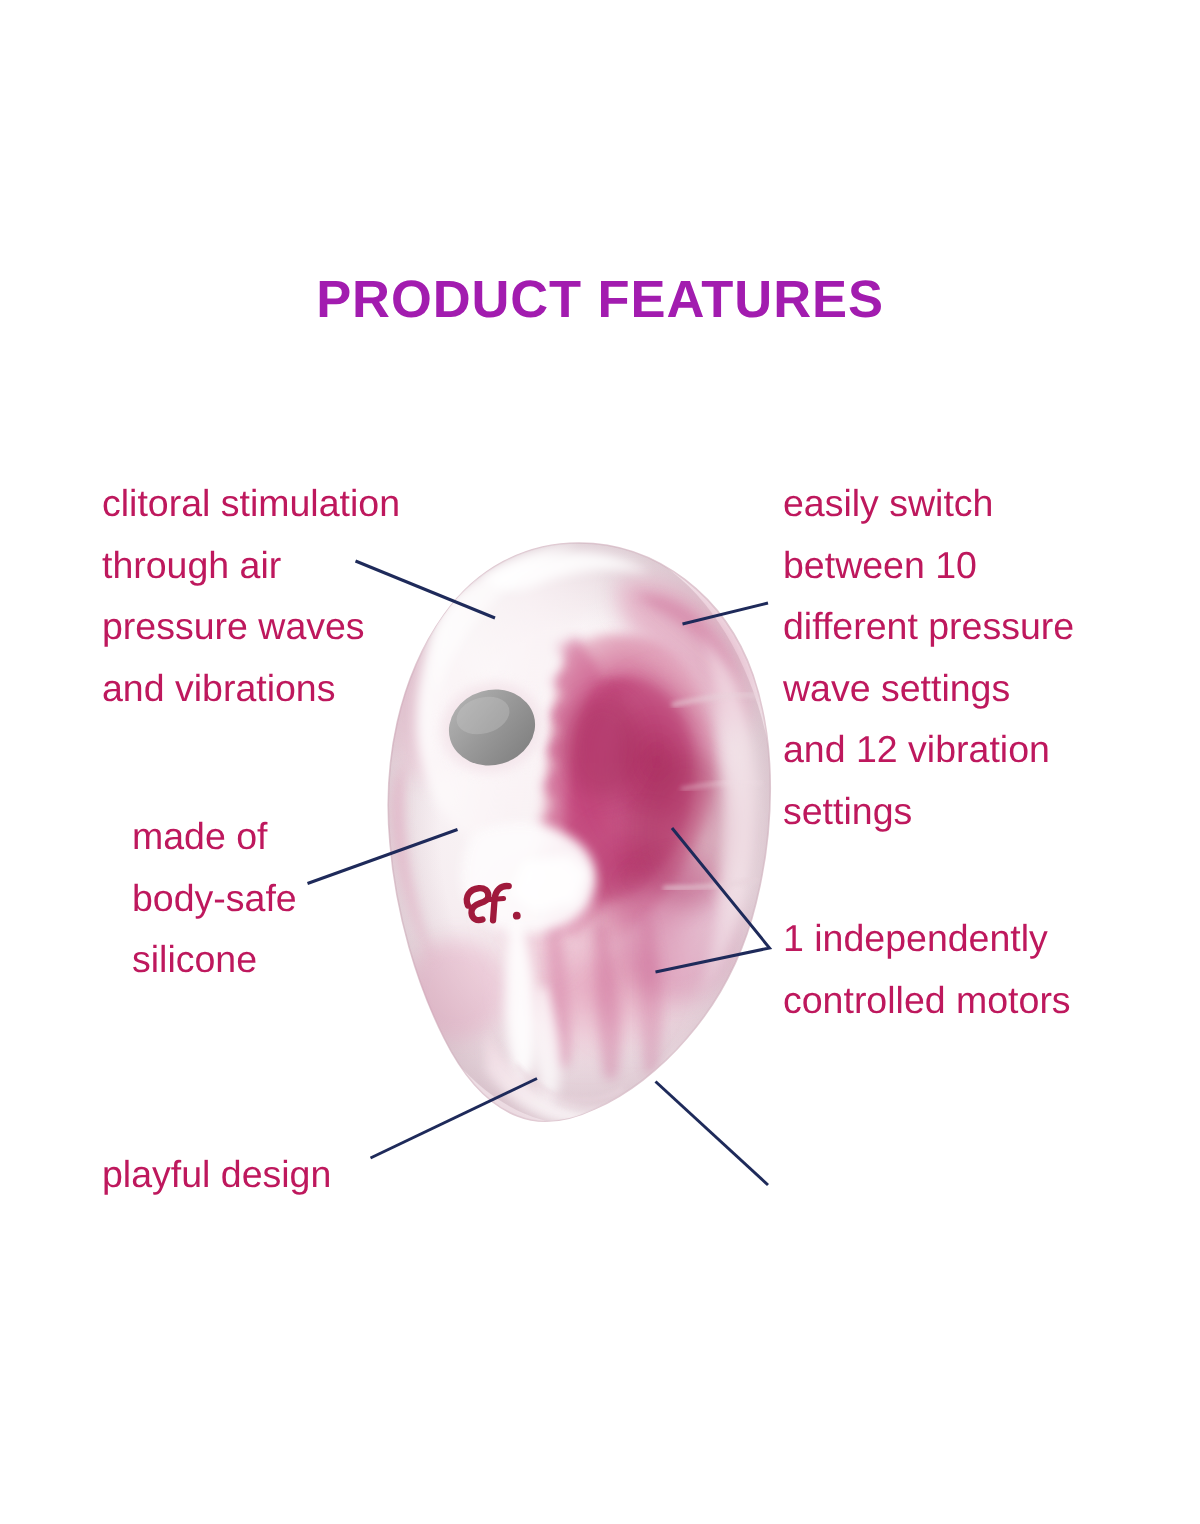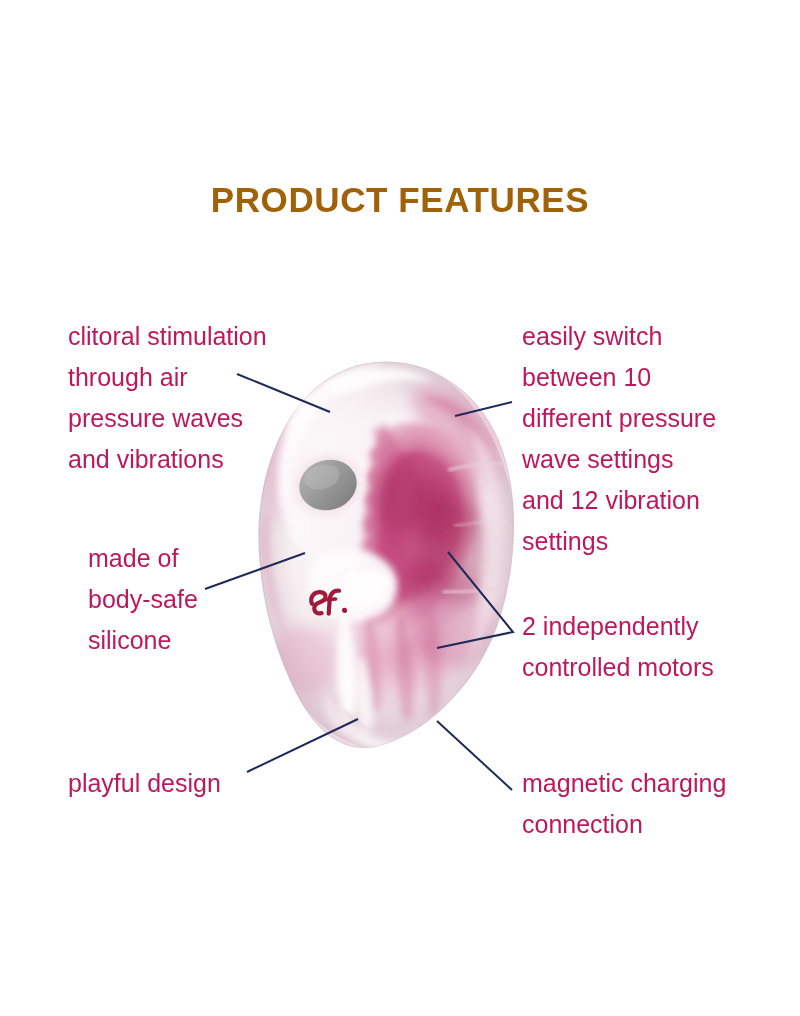--- a/index.html
+++ b/index.html
@@ -23,21 +23,21 @@
   
   #page-title {
     position: absolute;
     left: 0;
     top: 180px;
     width: 800px;
     text-align: center;
     font-size: 35px;
     font-weight: bold;
     letter-spacing: 0.6px;
-    color: #a16207;
+    color: #a21caf;
     font-family: "Liberation Sans", sans-serif;
   }
 
   
   .callout {
     position: absolute;
     color: #be185d;
     font-size: 25px;
     line-height: 41px;
     font-family: "Liberation Sans", sans-serif;
@@ -330,21 +330,19 @@
 between 10
 different pressure
 wave settings
 and 12 vibration
 settings</div>
 
   <div class="callout callout-left" id="callout-silicone">made of
 body-safe
 silicone</div>
 
-  <div class="callout callout-right" id="callout-motors">2 independently
+  <div class="callout callout-right" id="callout-motors">1 independently
 controlled motors</div>
 
   <div class="callout callout-left" id="callout-playful">playful design</div>
 
-  <div class="callout callout-right" id="callout-charging">magnetic charging
-connection</div>
 
 </div>
 
 </body></html>

